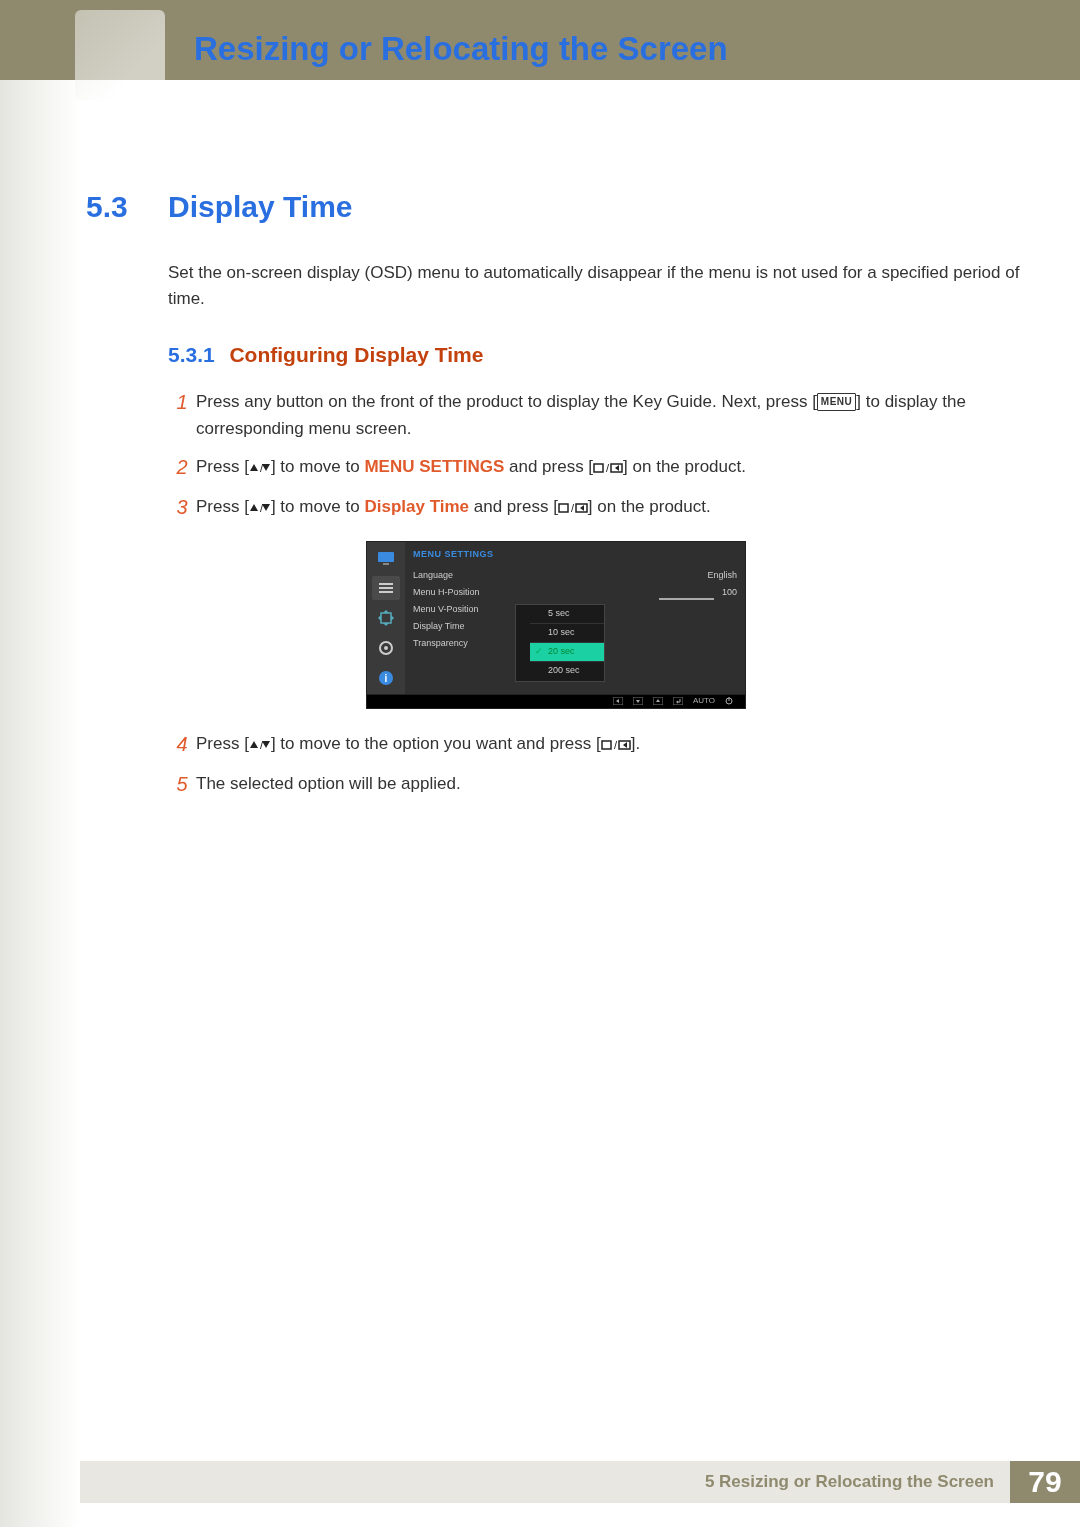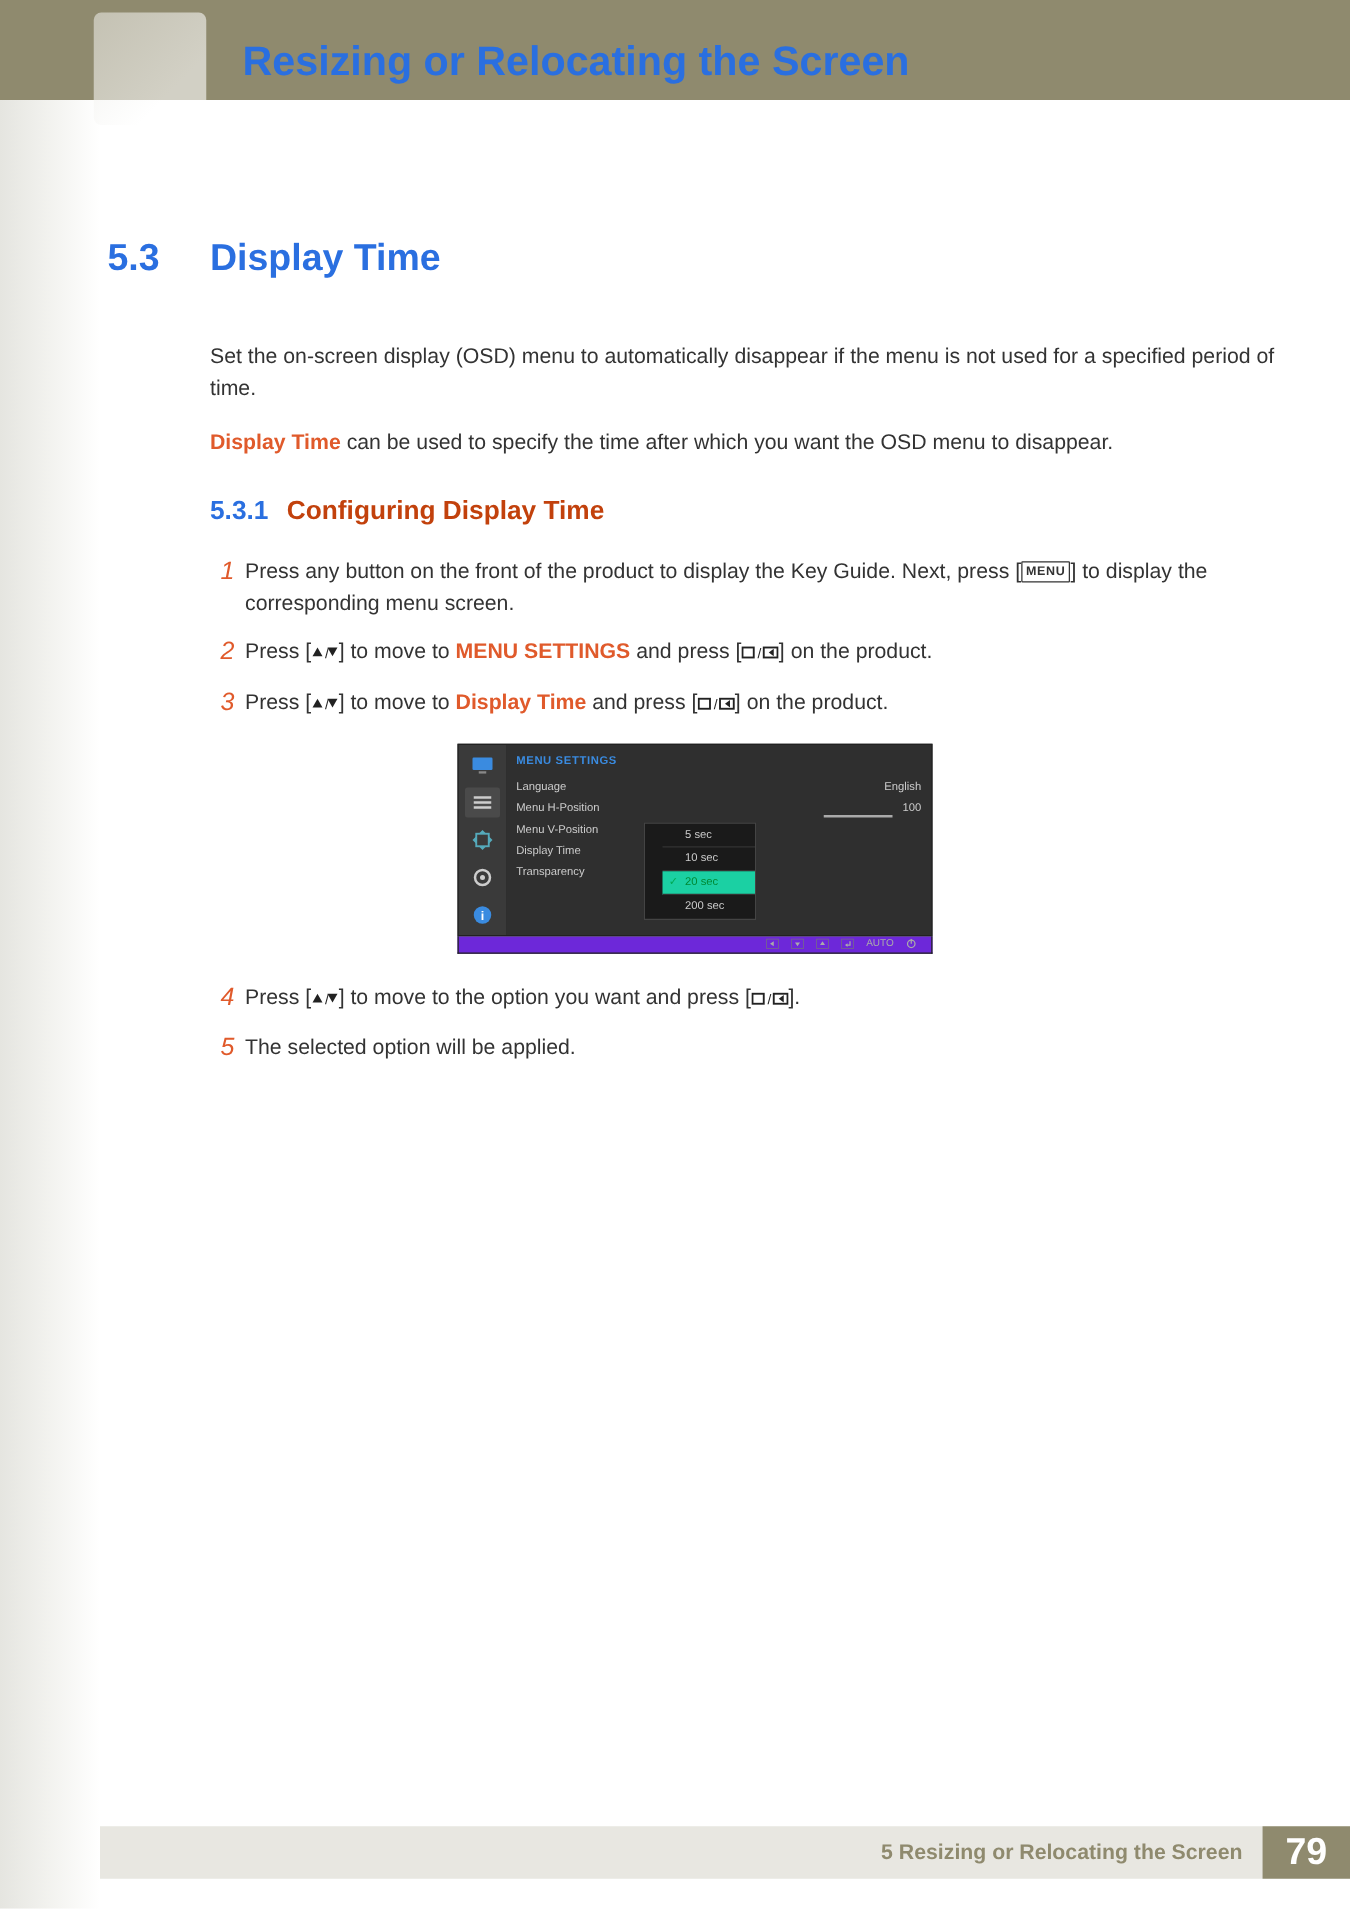--- a/index.html
+++ b/index.html
@@ -65,21 +65,21 @@
     font-size: 30px;
     font-weight: bold;
   }
   .body-text {
     position: absolute;
     left: 88px; top: 180px;
     right: 60px;
     font-size: 17px;
     line-height: 1.55;
   }
-  .body-text p { margin: 12px 0 16px 0; }
+  .body-text p { margin: 0 0 16px 0; }
   .body-text .hl { color: #e05a2b; font-weight: bold; }
   .subsec-num {
     color: #2a6fe0;
     font-size: 21px;
     font-weight: bold;
     display: inline-block;
     margin-right: 10px;
   }
   .subsec-title {
     color: #c2410c;
@@ -204,21 +204,21 @@
     content: "✓";
     position: absolute;
     left: 5px;
     color: #0a5;
     font-size: 9px;
   }
   .osd-bottombar {
     margin-top: 0;
     height: 14px;
     width: 100%;
-    background: #6d28d9;
+    background: #000000;
     display: flex;
     justify-content: flex-end;
     gap: 10px;
     padding-right: 12px;
     font-size: 8px;
     color: #aaa;
     border: 1px solid #222;
     border-top: none;
   }
   .osd-bottombar span { display:inline-flex; align-items:center; gap:2px; }
@@ -260,23 +260,20 @@
 <div class="header-band"></div>
 <div class="header-left-num-bg"></div>
 <div class="header-title">Resizing or Relocating the Screen</div>
 
 <div class="page">
   <div class="sec-num">5.3</div>
   <div class="sec-title">Display Time</div>
 
   <div class="body-text">
     <p>Set the on-screen display (OSD) menu to automatically disappear if the menu is not used for a specified period of time.</p>
-    <p>
-      <span class="hl">Display Time</span><span> can be used to specify the time after which you want the OSD menu to disappear.</span>
-    </p>
 
     <div class="subsec-wrap">
       <span class="subsec-num">5.3.1</span>
       <span class="subsec-title">Configuring Display Time</span>
     </div>
 
     <div class="steps">
 
       <div class="step">
         <div class="step-num">1</div>

